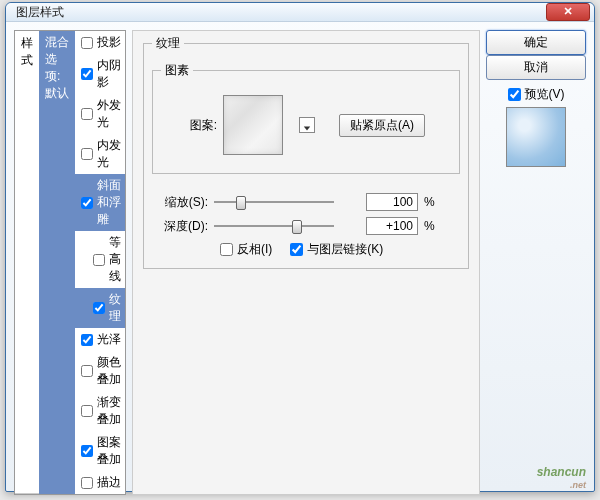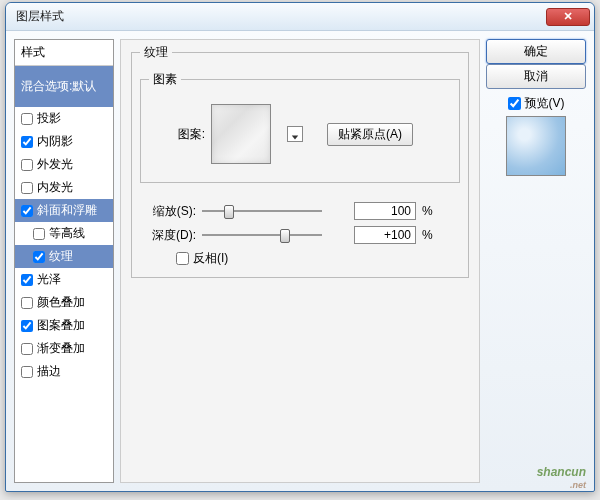--- a/index.html
+++ b/index.html
@@ -2,44 +2,44 @@
 <html><head>
 <meta charset="utf-8">
 <style>
 * { box-sizing: border-box; margin: 0; padding: 0; font-family: "Microsoft YaHei", SimSun, sans-serif; font-size: 12px; }
 body { background: #e8e8e8; width: 600px; height: 500px; overflow: hidden; position: relative; }
 .window { width: 590px; height: 490px; margin: 2px auto; background: linear-gradient(#fafcfe, #eaf0f6); border: 1px solid #3a6ea5; border-radius: 6px 6px 2px 2px; box-shadow: 0 2px 8px rgba(0,0,0,0.3); display: flex; flex-direction: column; }
 .titlebar { height: 28px; background: linear-gradient(#f8fbfe, #dce9f5); border-radius: 6px 6px 0 0; display: flex; align-items: center; padding: 0 4px 0 10px; border-bottom: 1px solid #c0d0e0; }
 .titlebar .title { flex: 1; color: #222; }
 .closebtn { width: 44px; height: 18px; background: linear-gradient(#e46866, #c33a32); border: 1px solid #9c2b24; border-radius: 3px; color: #fff; font-weight: bold; text-align: center; line-height: 14px; font-size: 11px; cursor: pointer; }
 .body { flex: 1; display: flex; padding: 8px; gap: 6px; }
-.sidebar { width: 100px; background: #fff; border: 1px solid #999; display: flex; flex-direction: column; }
+.sidebar { width: 112px; background: #fff; border: 1px solid #999; display: flex; }
 .sheader { padding: 4px 6px; border-bottom: 1px solid #ccc; font-weight: normal; }
-.sblend { background: #6b8cc4; color: #fff; padding: 12px 6px; }
+.sblend { background: #6b8cc4; color: #fff; padding: 3px 6px; }
 .sitem { padding: 3px 4px 3px 6px; display: flex; align-items: center; gap: 4px; cursor: pointer; }
 .sitem.sub { padding-left: 18px; }
 .sitem.sel { background: #6b8cc4; color: #fff; }
 .sitem input[type=checkbox] { width: 12px; height: 12px; margin: 0; }
 .main { flex: 1; background: #f4f4f4; border: 1px solid #ccc; padding: 0 10px 10px 10px; position: relative; }
 .fieldset { border: 1px solid #bbb; margin-top: 4px; padding: 10px 8px; }
 .fieldset > legend { padding: 0 4px; }
 .innerfs { border: 1px solid #bbb; padding: 10px 8px 12px 8px; margin-bottom: 19px; }
 .innerfs > legend { padding: 0 4px; }
 .row { display: flex; align-items: center; margin: 6px 0; gap: 6px; }
 .row .lbl { width: 56px; text-align: right; }
 .swatch { width: 60px; height: 60px; border: 1px solid #888; background: linear-gradient(135deg,#f0f0f0,#e0e0e0,#f5f5f5,#e8e8e8); box-shadow: inset 0 0 6px rgba(0,0,0,0.1); }
 .dd { width: 16px; height: 16px; border: 1px solid #888; background: #fff; display: inline-flex; align-items: end; justify-content: center; cursor: pointer; margin-left: 10px; }
 .dd svg { width: 8px; height: 8px; }
 .btn { background: linear-gradient(#fff,#e6e6e6); border: 1px solid #888; border-radius: 2px; padding: 2px 10px; cursor: pointer; }
 .slider { flex: 0 0 120px; height: 18px; position: relative; }
 .slider .track { position: absolute; top: 8px; left: 0; right: 0; height: 2px; background: #999; }
 .slider .thumb { position: absolute; top: 3px; width: 10px; height: 14px; background: linear-gradient(#fff,#ccc); border: 1px solid #666; border-radius: 2px; }
-.numbox { width: 62px; border: 1px solid #888; background: #fff; padding: 1px 4px; text-align: right; }
+.numbox { width: 52px; border: 1px solid #888; background: #fff; padding: 1px 4px; text-align: right; }
 .unit { width: 18px; }
-.cbrow { display: flex; gap: 18px; margin-top: 4px; margin-left: 36px; }
+.cbrow { display: flex; gap: 18px; margin-top: 4px; margin-left: 68px; }
 .cbrow label { display: flex; align-items: center; gap: 4px; }
 .rightcol { width: 100px; display: flex; flex-direction: column; align-items: stretch; }
 .rbtn { background: linear-gradient(#fff,#e6e6e6); border: 1px solid #6e88b0; border-radius: 3px; padding: 3px 0; text-align: center; cursor: pointer; }
 .rbtn.prim { border: 1px solid #3c6db5; box-shadow: 0 0 2px #6a9ee8; }
 .preview { display: flex; align-items: center; gap: 4px; justify-content: center; margin-top: 6px; }
 .previewbox { width: 60px; height: 60px; border: 1px solid #888; margin: 4px auto 0 auto; background: radial-gradient(circle at 30% 30%, #e8f2fb 10%, #9ec5e6 60%, #7fb3dd 100%); }
 .watermark { position: absolute; right: 14px; bottom: 10px; font-size: 16px; font-weight: bold; color: rgba(90,140,60,0.5); font-style: italic; pointer-events: none; }
 .watermark .s { color: rgba(90,140,60,0.8); text-align: center; }
 .watermark small { font-size: 9px; display: block; text-align: right; color: rgba(150,100,60,0.6); }
 </style>
@@ -87,26 +87,26 @@
           </div>
           <div class="sitem">
             <input type="checkbox" checked="" style="">
             <span>光泽</span>
           </div>
           <div class="sitem">
             <input type="checkbox" style="">
             <span>颜色叠加</span>
           </div>
           <div class="sitem">
+            <input type="checkbox" style="">
+            <span>渐变叠加</span>
+          </div>
+          <div class="sitem">
             <input type="checkbox" checked="" style="">
             <span>图案叠加</span>
-          </div>
-          <div class="sitem">
-            <input type="checkbox" style="">
-            <span>渐变叠加</span>
           </div>
           <div class="sitem">
             <input type="checkbox" style="">
             <span>描边</span>
           </div>
         </div>
     </div>
 
     <div class="main">
       <fieldset class="fieldset">
@@ -146,20 +146,24 @@
           <span style="width:20px"></span>
           <input class="numbox" value="+100" style="">
           <span class="unit">%</span>
         </div>
 
         <div class="cbrow">
           <label>
             <input type="checkbox" id="invert-cb" style="">
             <span>反相(I)</span>
           </label>
+          <label>
+            <input type="checkbox" id="link-cb" checked="" style="">
+            <span>与图层链接(K)</span>
+          </label>
         </div>
       </fieldset>
     </div>
 
     <div class="rightcol">
       <div class="rbtn prim">确定</div>
       <div class="rbtn">取消</div>
       <div class="preview">
         <input type="checkbox" id="preview-cb" checked="" style="">
         <span>预览(V)</span>

